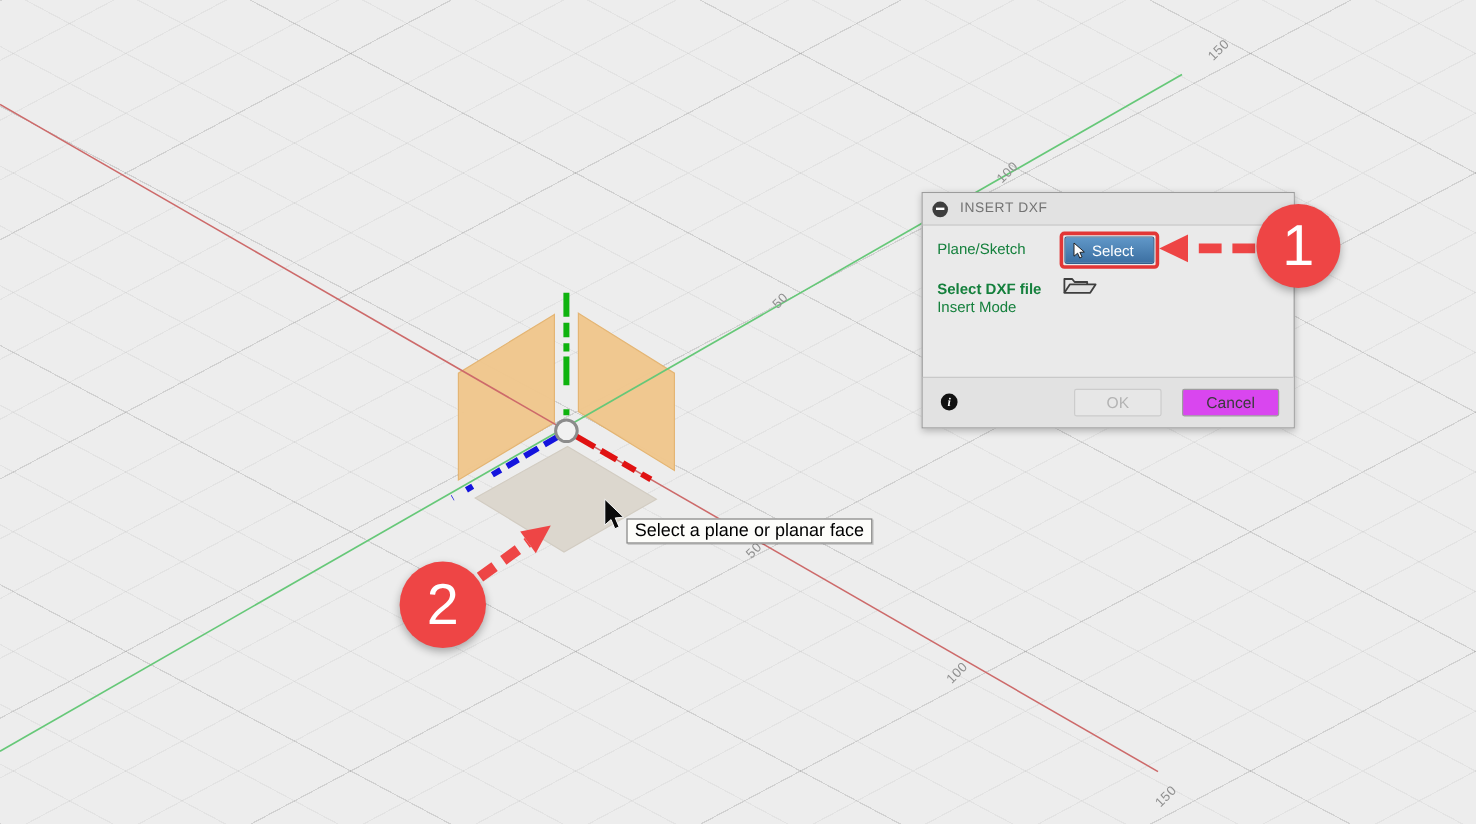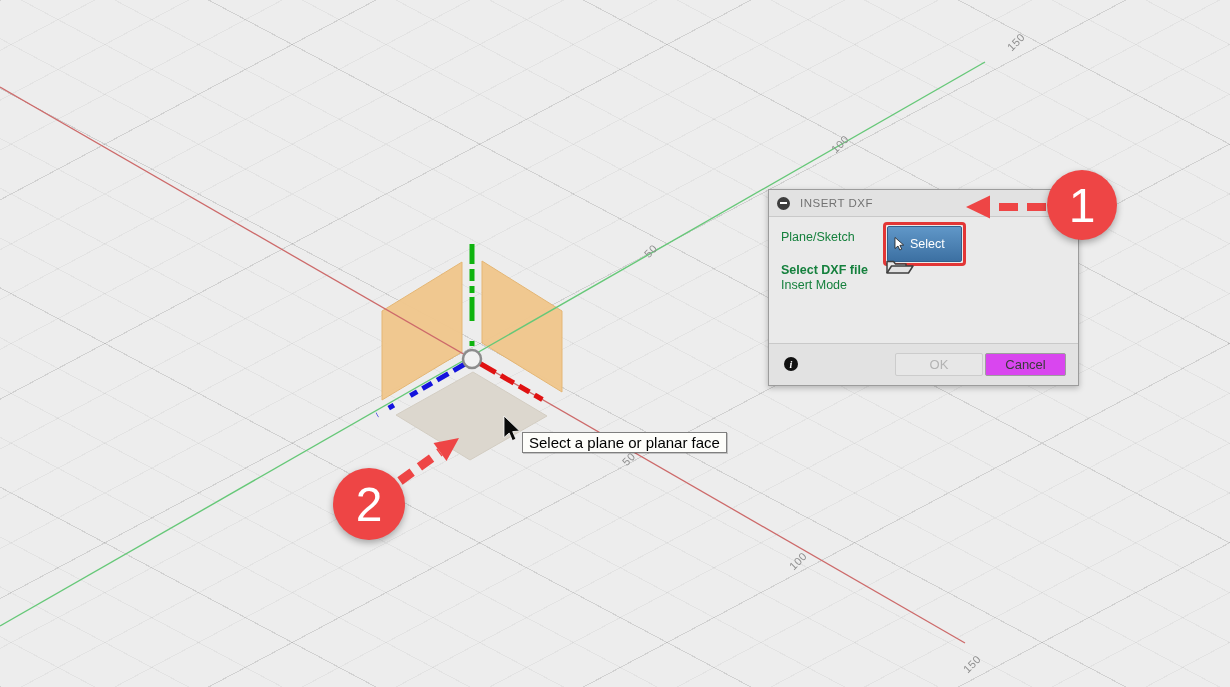--- a/index.html
+++ b/index.html
@@ -24,56 +24,55 @@
     background:#fdfdfa;border:1px solid #7f7f7f;
     box-shadow:1px 1px 0 rgba(0,0,0,0.18);
     font-size:15px;line-height:15px;color:#000;padding:2px 6px;white-space:nowrap;
   }
   .vp-cursor{position:absolute;left:0;top:0;z-index:11;}
   
   .dialog{
     position:absolute;left:768px;top:160px;width:311px;height:197px;z-index:30;
     background:#eaeaea;border:1px solid #9c9c9c;box-sizing:border-box;
     box-shadow:0 2px 6px rgba(0,0,0,0.25);
-    margin-top:29px;
   }
   .dlg-header{
     position:absolute;left:0;top:0;right:0;height:27px;background:#e2e2e2;
     border-bottom:1px solid #c9c9c9;display:flex;align-items:center;padding-left:8px;box-sizing:border-box;
   }
   .collapse-btn{width:13px;height:13px;border-radius:50%;background:#3d3d3d;display:flex;align-items:center;justify-content:center;cursor:pointer;}
   .collapse-btn span{display:block;width:7px;height:2px;background:#fff;}
   .dlg-title{margin-left:10px;font-size:11.5px;color:#737373;letter-spacing:.5px;}
   .dlg-label{position:absolute;left:12px;font-size:12.5px;color:#15803d;}
   .select-wrap{
     position:absolute;left:114px;top:32px;border:3px solid #e23636;border-radius:4px;padding:1px;
   }
   .select-btn{
     display:flex;align-items:center;gap:5px;width:75px;height:23px;box-sizing:border-box;
     background:linear-gradient(#6097c8,#3c70a2);border:1px solid #32608c;border-radius:2px;
-    color:#fff;font-size:12.5px;padding:17px 6px;cursor:pointer;
+    color:#fff;font-size:12.5px;padding:4px 6px;cursor:pointer;
   }
   .folder-btn{position:absolute;left:115px;top:67px;cursor:pointer;background:none;border:none;padding:0;}
   .dropdown{
     position:absolute;left:117px;top:96px;width:178px;height:29px;box-sizing:border-box;
     background:#d9d9d9;border:1px solid #cfcfcf;display:flex;align-items:center;
     font-size:12.5px;color:#333;padding:0 10px;cursor:pointer;
   }
   .dropdown .caret{margin-left:auto;width:0;height:0;border-left:4.5px solid transparent;border-right:4.5px solid transparent;border-top:6px solid #3c3c3c;}
   .dlg-footer{
     position:absolute;left:0;right:0;bottom:0;height:41px;background:#e2e2e2;
     border-top:1px solid #c9c9c9;
   }
   .info-icon{
     position:absolute;left:15px;top:13px;width:14px;height:14px;border-radius:50%;background:#111;
     color:#fff;font-family:"Liberation Serif",serif;font-weight:bold;font-style:italic;
     font-size:10px;display:flex;align-items:center;justify-content:center;
   }
   .btn{position:absolute;box-sizing:border-box;height:23px;font-size:13px;border-radius:2px;text-align:center;line-height:21px;cursor:pointer;}
-  .btn-ok{left:126px;top:9px;width:88px;background:#e7e7e7;border:1px solid #cccccc;color:#b3b3b3;}
+  .btn-ok{left:126px;top:9px;width:73px;background:#e7e7e7;border:1px solid #cccccc;color:#b3b3b3;}
   .btn-cancel{left:216px;top:9px;width:81px;background:#d946ef;border:1px solid #9e9e9e;color:#3a3a3a;}
   
   .ann-svg{position:absolute;left:0;top:0;z-index:40;pointer-events:none;}
   .ann-circle{
     position:absolute;z-index:41;border-radius:50%;background:#ee4545;color:#fff;
     display:flex;align-items:center;justify-content:center;
     font-size:48px;font-weight:300;box-shadow:0 3px 7px rgba(0,0,0,0.30);
   }
   .ann-1{left:1047px;top:170px;width:70px;height:70px;}
   .ann-2{left:333px;top:468px;width:72px;height:72px;}

